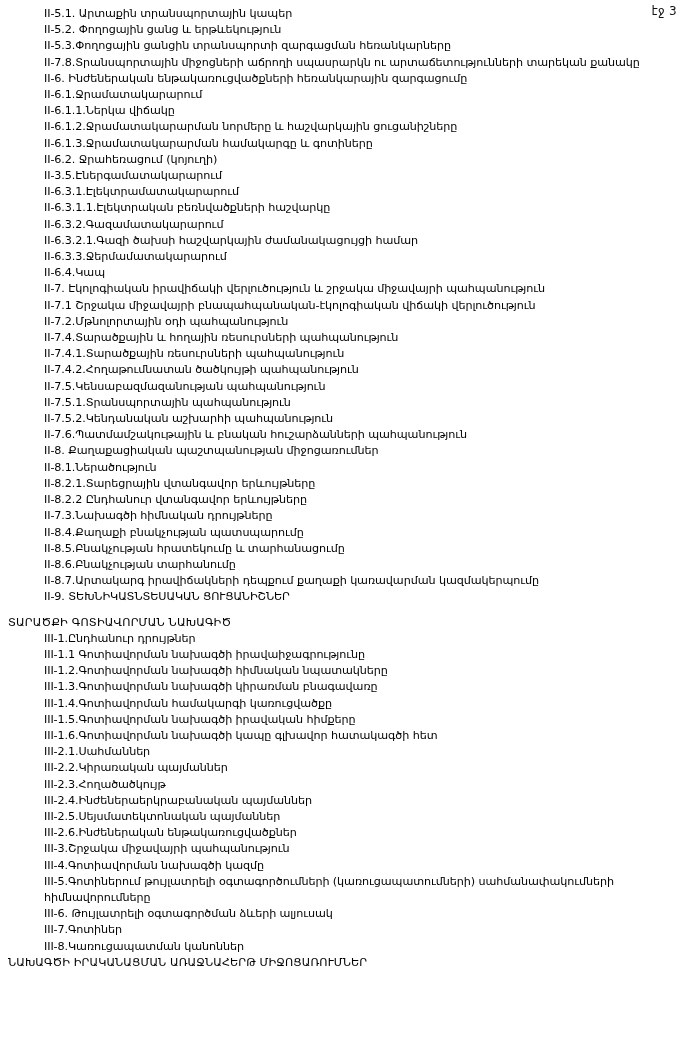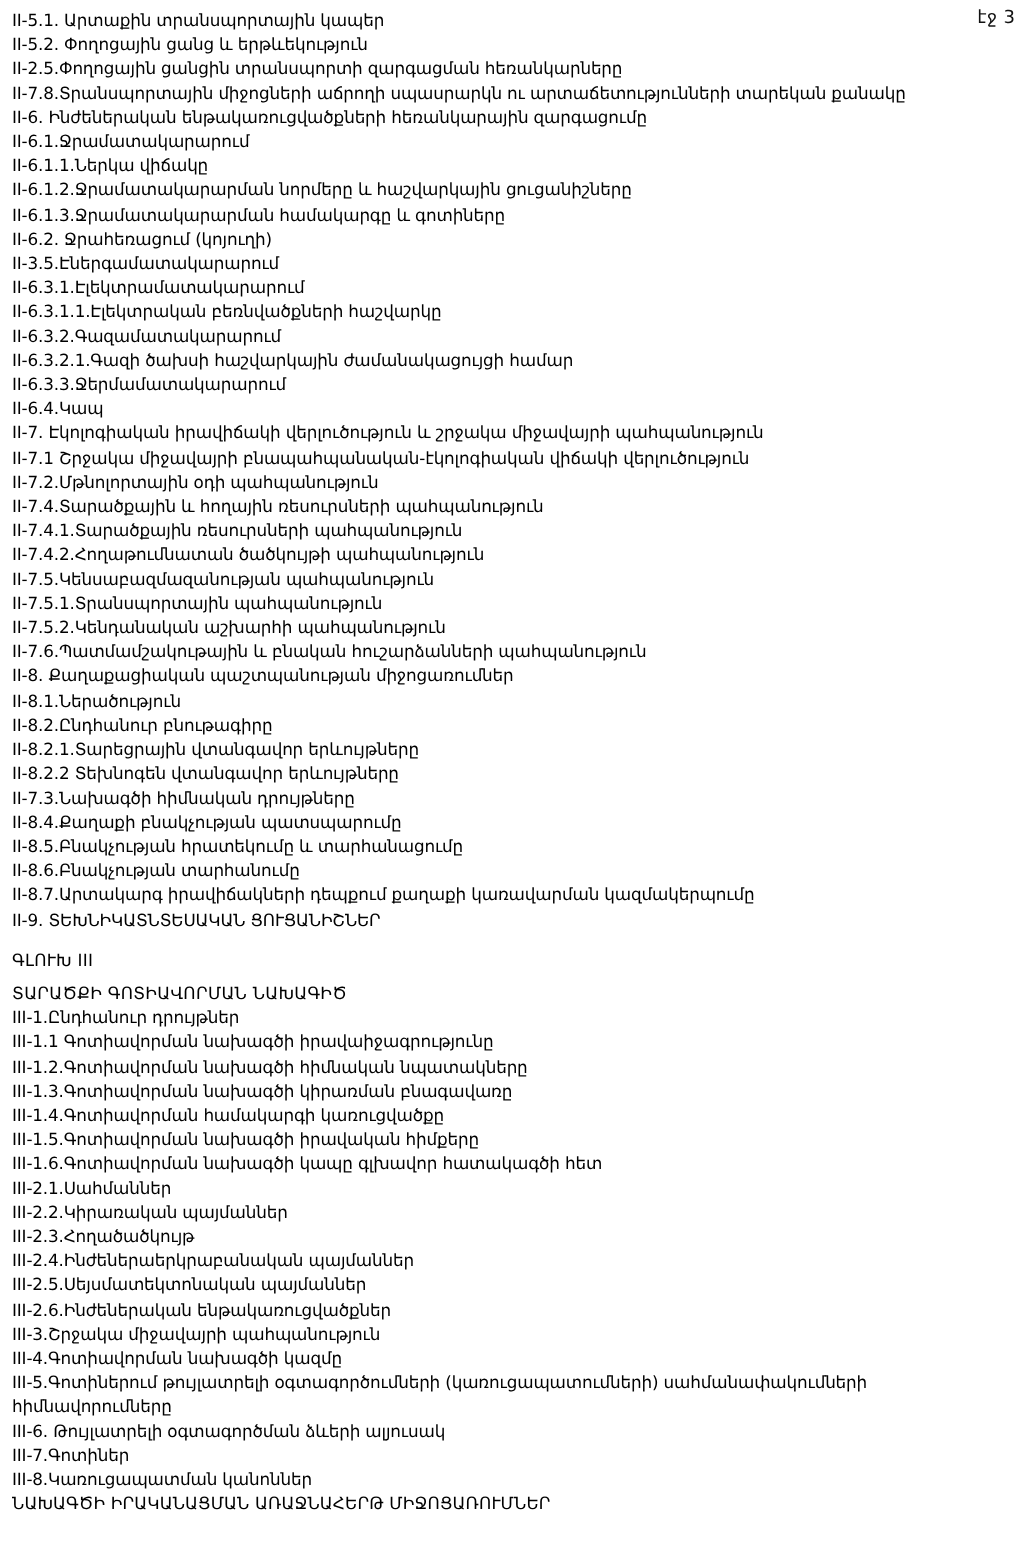--- a/index.html
+++ b/index.html
@@ -36,20 +36,21 @@
     left: 8px;
     right: 8px;
   }
   .toc-line {
     font-size: 11.2px;
     line-height: 16.2px;
     white-space: nowrap;
     overflow: hidden;
     color: #000;
     letter-spacing: -0.1px;
+    margin-left: 36px;
   }
   .toc-line.wrapped {
     white-space: normal;
   }
   .section-head {
     font-size: 11.2px;
     line-height: 16.2px;
     letter-spacing: 0.2px;
     margin-top: 6px;
   }
@@ -68,21 +69,21 @@
 
 <div class="page">
 
   <div class="page-header">էջ 3</div>
 
   <div class="toc">
 
     <div>
       <div class="toc-line">II-5.1. Արտաքին տրանսպորտային կապեր</div>
       <div class="toc-line">II-5.2. Փողոցային ցանց և երթևեկություն</div>
-      <div class="toc-line">II-2.5.Փողոցային ցանցին տրանսպորտի զարգացման հեռանկարները</div>
+      <div class="toc-line">II-5.3.Փողոցային ցանցին տրանսպորտի զարգացման հեռանկարները</div>
       <div class="toc-line">II-7.8.Տրանսպորտային միջոցների աճրողի սպասրարկն ու արտաճետությունների տարեկան քանակը</div>
       <div class="toc-line">II-6. Ինժեներական ենթակառուցվածքների հեռանկարային զարգացումը</div>
       <div class="toc-line">II-6.1.Ջրամատակարարում</div>
       <div class="toc-line">II-6.1.1.Ներկա վիճակը</div>
       <div class="toc-line">II-6.1.2.Ջրամատակարարման նորմերը և հաշվարկային ցուցանիշները</div>
       <div class="toc-line">II-6.1.3.Ջրամատակարարման համակարգը և գոտիները</div>
       <div class="toc-line">II-6.2. Ջրահեռացում (կոյուղի)</div>
       <div class="toc-line">II-3.5.Էներգամատակարարում</div>
       <div class="toc-line">II-6.3.1.Էլեկտրամատակարարում</div>
       <div class="toc-line">II-6.3.1.1.Էլեկտրական բեռնվածքների հաշվարկը</div>
@@ -95,35 +96,33 @@
       <div class="toc-line">II-7.2.Մթնոլորտային օդի պահպանություն</div>
       <div class="toc-line">II-7.4.Տարածքային և հողային ռեսուրսների պահպանություն</div>
       <div class="toc-line">II-7.4.1.Տարածքային ռեսուրսների պահպանություն</div>
       <div class="toc-line">II-7.4.2.Հողաթումնատան ծածկույթի պահպանություն</div>
       <div class="toc-line">II-7.5.Կենսաբազմազանության պահպանություն</div>
       <div class="toc-line">II-7.5.1.Տրանսպորտային պահպանություն</div>
       <div class="toc-line">II-7.5.2.Կենդանական աշխարհի պահպանություն</div>
       <div class="toc-line">II-7.6.Պատմամշակութային և բնական հուշարձանների պահպանություն</div>
       <div class="toc-line">II-8. Քաղաքացիական պաշտպանության միջոցառումներ</div>
       <div class="toc-line">II-8.1.Ներածություն</div>
-      <div class="toc-line">II-8.2.Ընդհանուր բնութագիրը</div>
       <div class="toc-line">II-8.2.1.Տարեցրային վտանգավոր երևույթները</div>
-      <div class="toc-line">II-8.2.2 Տեխնոգեն վտանգավոր երևույթները</div>
+      <div class="toc-line">II-8.2.2 Ընդհանուր վտանգավոր երևույթները</div>
       <div class="toc-line">II-7.3.Նախագծի հիմնական դրույթները</div>
       <div class="toc-line">II-8.4.Քաղաքի բնակչության պատսպարումը</div>
       <div class="toc-line">II-8.5.Բնակչության հրատեկումը և տարհանացումը</div>
       <div class="toc-line">II-8.6.Բնակչության տարհանումը</div>
       <div class="toc-line">II-8.7.Արտակարգ իրավիճակների դեպքում քաղաքի կառավարման կազմակերպումը</div>
       <div class="toc-line">II-9. ՏԵԽՆԻԿԱՏՆՏԵՍԱԿԱՆ ՑՈՒՑԱՆԻՇՆԵՐ</div>
     </div>
 
     <div class="gap-sm"></div>
 
     <div>
-      <div class="section-head first">ԳԼՈՒԽ III</div>
       <div class="section-head">ՏԱՐԱԾՔԻ ԳՈՏԻԱՎՈՐՄԱՆ ՆԱԽԱԳԻԾ</div>
     </div>
 
     <div>
       <div class="toc-line">III-1.Ընդհանուր դրույթներ</div>
       <div class="toc-line">III-1.1 Գոտիավորման նախագծի իրավաիջագրությունը</div>
       <div class="toc-line">III-1.2.Գոտիավորման նախագծի հիմնական նպատակները</div>
       <div class="toc-line">III-1.3.Գոտիավորման նախագծի կիրառման բնագավառը</div>
       <div class="toc-line">III-1.4.Գոտիավորման համակարգի կառուցվածքը</div>
       <div class="toc-line">III-1.5.Գոտիավորման նախագծի իրավական հիմքերը</div>

